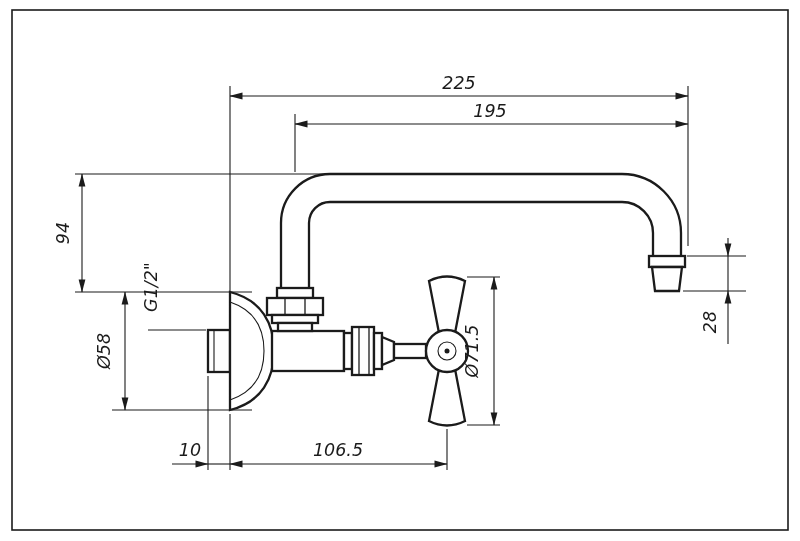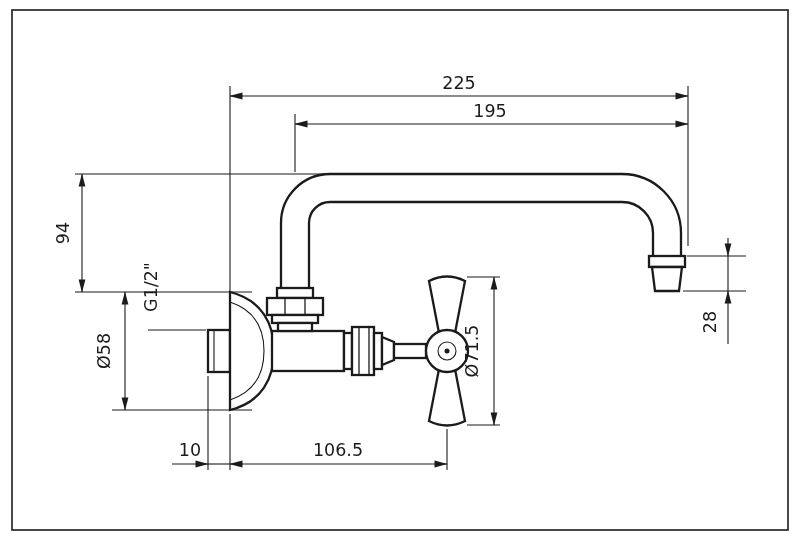--- a/index.html
+++ b/index.html
@@ -9,20 +9,21 @@
     width: 800px;
     height: 541px;
     overflow: hidden;
     font-family: "DejaVu Sans", sans-serif;
   }
   .stage {
     position: relative;
     width: 800px;
     height: 541px;
     background: #ffffff;
+    font-style: italic;
   }
   svg { display: block; }
   .ext  { stroke: #1b1b1b; stroke-width: 1.1; fill: none; }
   .dim  { stroke: #1b1b1b; stroke-width: 1.1; fill: none; }
   .part { stroke: #1b1b1b; stroke-width: 2.3; fill: #ffffff; }
   .tube { stroke: #1b1b1b; stroke-width: 2.3; fill: none; }
   .facet { stroke: #1b1b1b; stroke-width: 1.3; fill: none; }
   .detail { stroke: #1b1b1b; stroke-width: 1.1; fill: none; }
   .solid { fill: #1b1b1b; stroke: none; }
   text.dimtxt {

